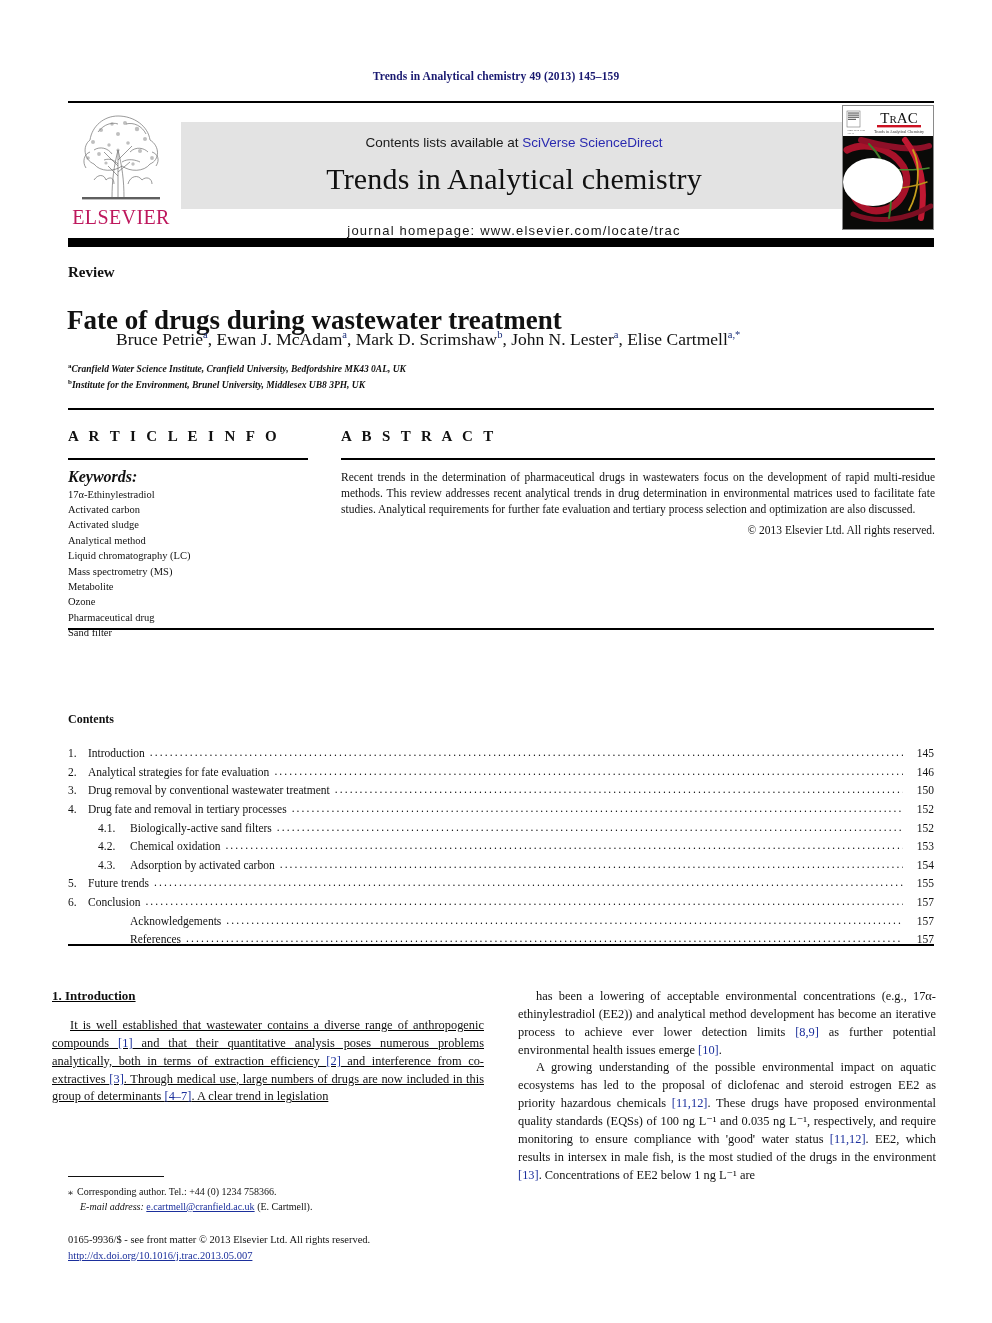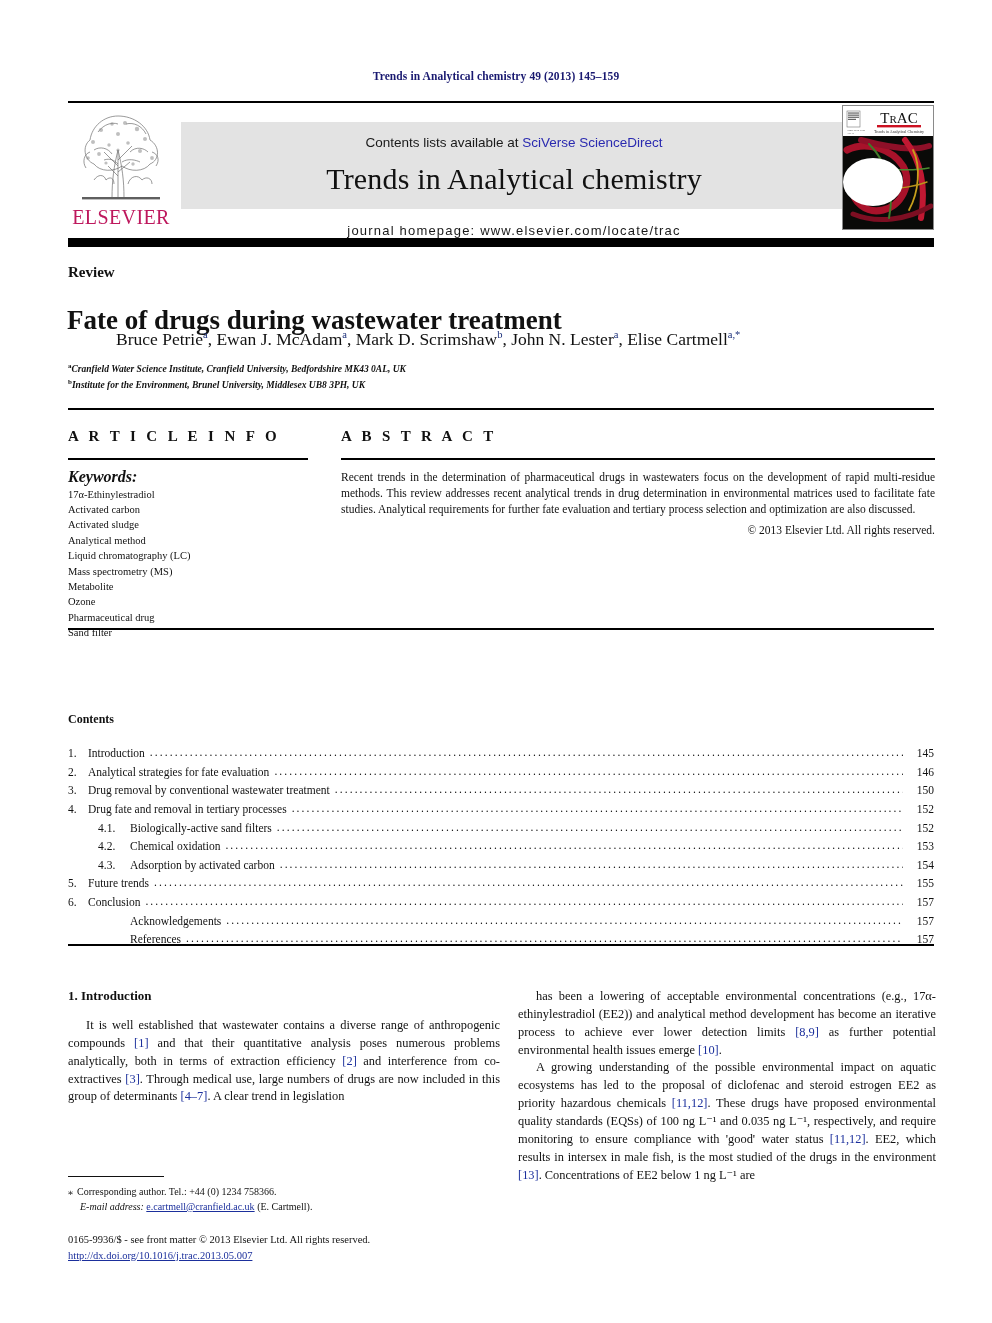--- a/index.html
+++ b/index.html
@@ -296,23 +296,24 @@
     left: 68px;
     top: 944px;
     width: 866px;
     height: 2px;
     background: #000;
   }
 
   
   .col-left {
     position: absolute;
-    left: 68px;
+    left: 52px;
     top: 988px;
     width: 432px;
+    text-decoration: underline;
   }
   .col-right {
     position: absolute;
     left: 518px;
     top: 988px;
     width: 418px;
   }
   .body-head {
     font-size: 13px;
     font-weight: bold;

